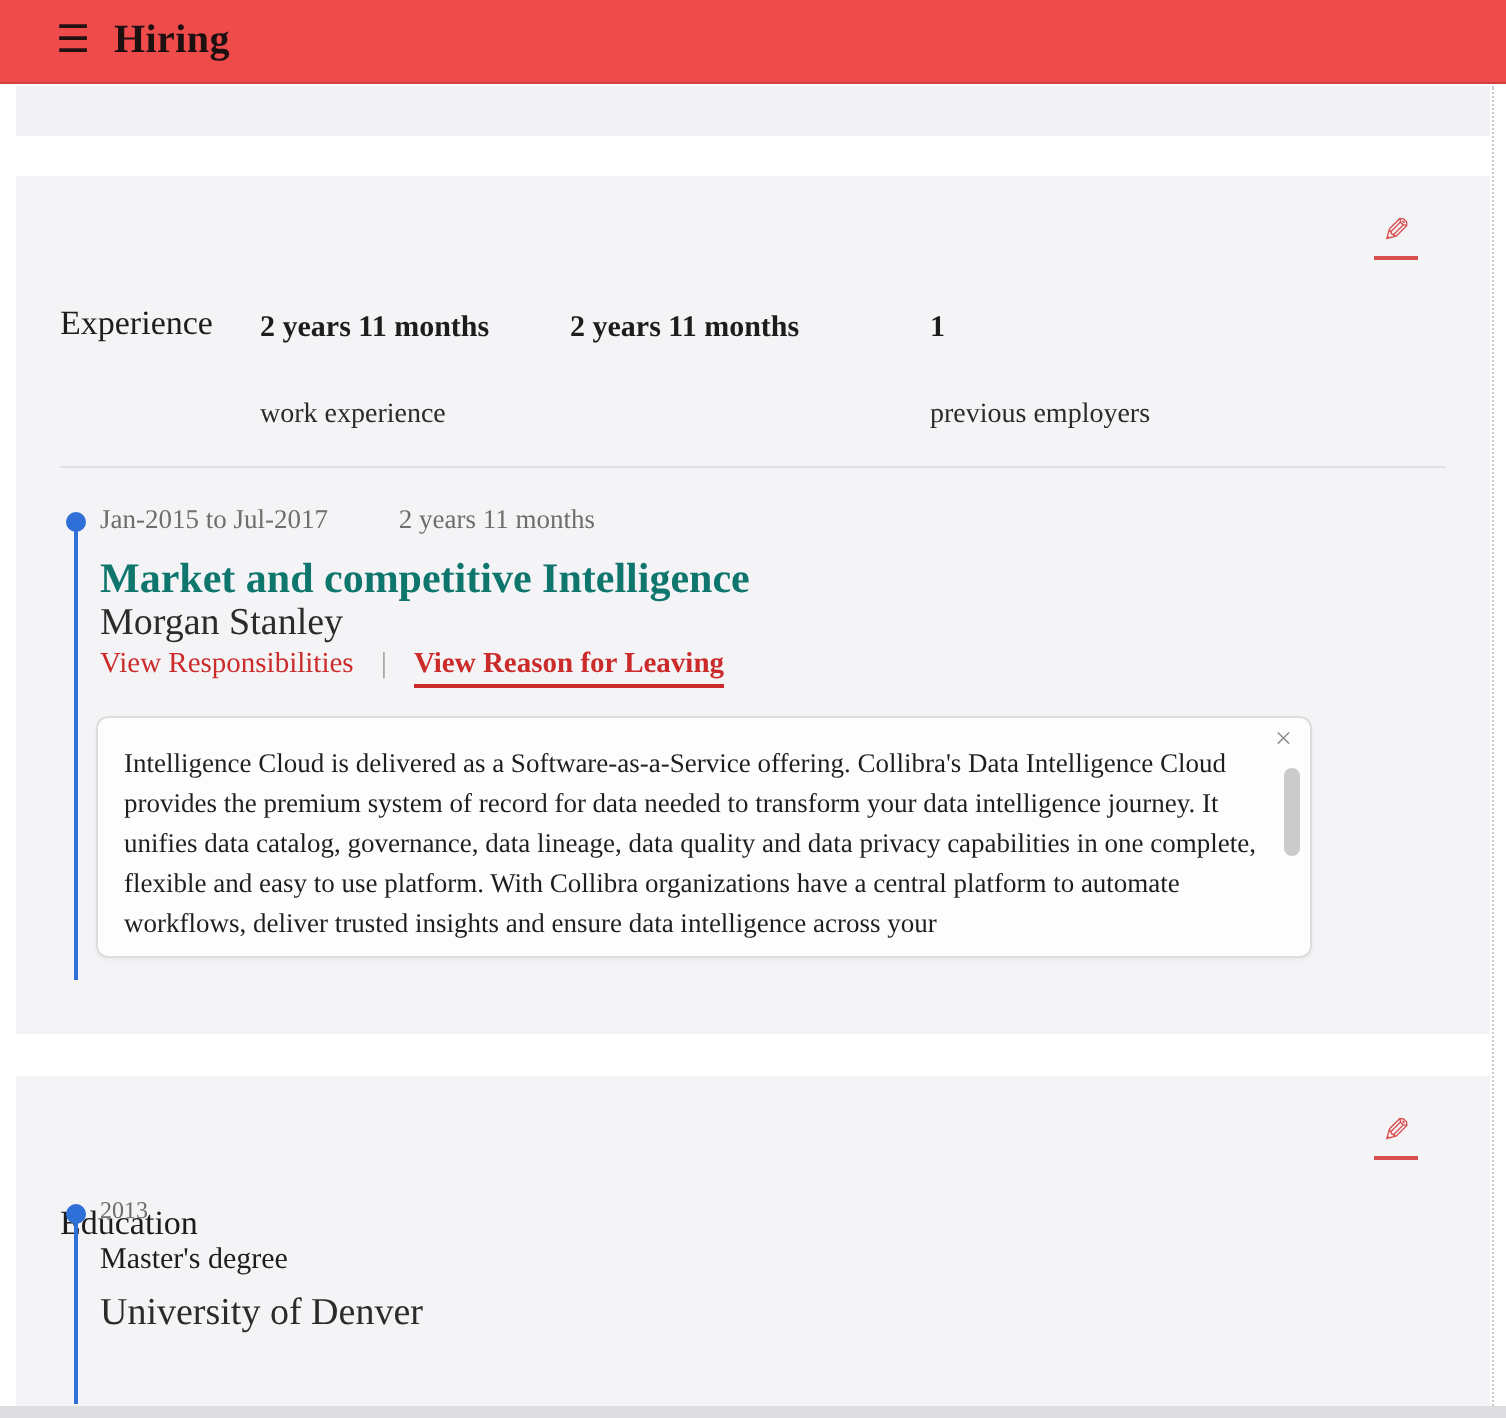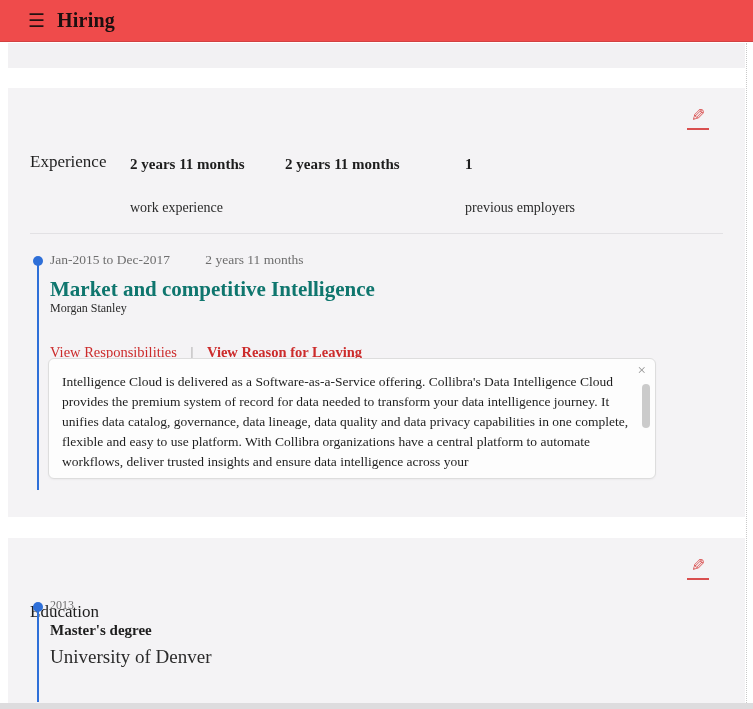--- a/index.html
+++ b/index.html
@@ -79,23 +79,23 @@
     background: #2e6fd8;
   }
   .exp-dot  { top: 168px; left: 25px; }
   .exp-line { top: 176px; left: 29px; height: 226px; }
   .edu-dot  { top: 64px;  left: 25px; }
   .edu-line { top: 72px;  left: 29px; height: 92px; }
 
   .date-row { position: absolute; top: 164px; left: 42px; font-size: 13.5px; color: #6e6e6e; }
   .date-row .duration { margin-left: 32px; }
   .job-title { position: absolute; top: 189px; left: 42px; font-size: 21px; font-weight: bold; color: #0f766e; }
-  .employer  { position: absolute; top: 213px; left: 42px; font-size: 12px; color: #2b2b2b; }
-
-  .links-row { position: absolute; top: 236px; left: 42px; font-size: 14.5px; margin-top: 20px; }
+  .employer  { position: absolute; top: 213px; left: 42px; font-size: 19px; color: #2b2b2b; }
+
+  .links-row { position: absolute; top: 236px; left: 42px; font-size: 14.5px; }
   .link-red { color: #cc2b2b; text-decoration: none; cursor: pointer; }
   .link-sep { color: #9a9a9a; margin: 0 10px; }
   .link-active { font-weight: bold; border-bottom: 2px solid #cc2b2b; padding-bottom: 2px; }
 
   
   .popup {
     position: absolute; top: 270px; left: 40px; width: 608px; height: 121px;
     background: #fdfdfd;
     border: 1px solid #dddddd;
     border-radius: 6px;
@@ -114,21 +114,21 @@
     position: absolute; top: 25px; right: 5px; bottom: 10px; width: 8px;
     cursor: pointer;
   }
   .popup-scroll-thumb {
     position: absolute; top: 0; left: 0; width: 8px; height: 44px;
     background: #cbcbcb; border-radius: 4px;
   }
 
   
   .edu-year   { position: absolute; top: 60px;  left: 42px; font-size: 12px; color: #6e6e6e; }
-  .edu-degree { position: absolute; top: 84px;  left: 42px; font-size: 15px; font-weight: bold; color: #1d1d1d; }
+  .edu-degree { position: absolute; top: 84px;  left: 42px; font-size: 15px; font-weight: normal; color: #1d1d1d; }
   .edu-school { position: absolute; top: 108px; left: 42px; font-size: 19px; color: #2b2b2b; }
 
   
   .right-dotted-line {
     position: absolute; top: 43px; bottom: 0; right: 6px; width: 0;
     border-left: 1px dotted #c9c9c9;
   }
   .bottom-strip {
     position: absolute; left: 0; right: 0; bottom: 0; height: 6px;
     background: #dddcde;
@@ -164,21 +164,21 @@
       <div class="stat-label">previous employers</div>
     </div>
   </div>
 
   <hr class="stats-divider">
 
   <span class="tl-dot exp-dot"></span>
   <span class="tl-line exp-line"></span>
 
   <div class="date-row">
-    <span>Jan-2015 to Dec-2017</span>
+    <span>Jan-2015 to Jul-2017</span>
     <span class="duration">2 years 11 months</span>
   </div>
   <div class="job-title">Market and competitive Intelligence</div>
   <div class="employer">Morgan Stanley</div>
 
   <div class="links-row">
     <a class="link-red">View Responsibilities</a>
     <span class="link-sep">|</span>
     <a class="link-red link-active">View Reason for Leaving</a>
   </div>

